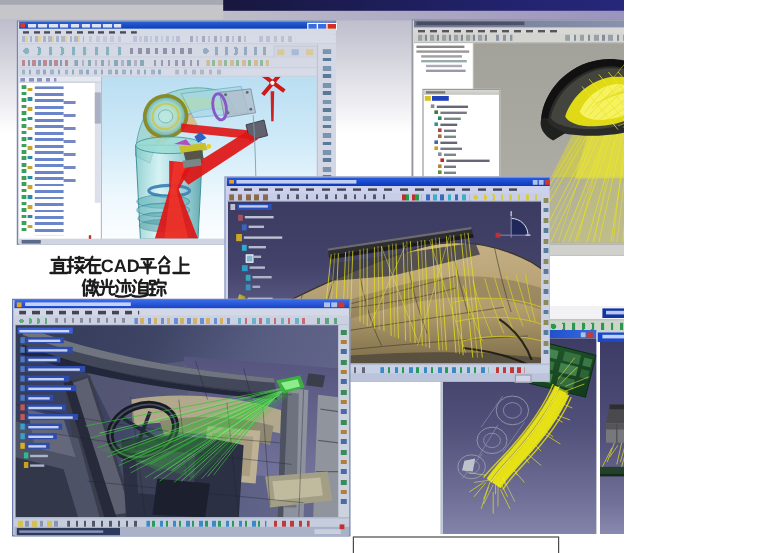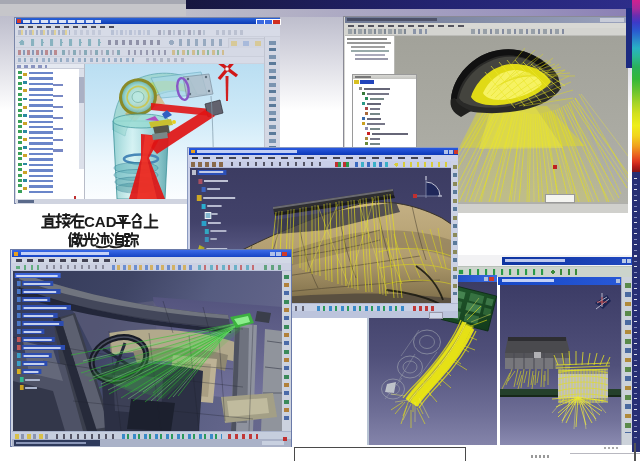--- a/index.html
+++ b/index.html
@@ -1,16 +1,16 @@
 <!DOCTYPE html>
 <html><head>
 <meta charset="utf-8">
 <style>
 html,body{margin:0;padding:0;}
-#stage{position:relative;width:640px;height:461px;overflow:hidden;
+#stage{position:relative;width:520px;height:461px;overflow:hidden;
  background:linear-gradient(180deg,#b4b4c4 0%,#c2c2d0 5%,#ffffff 24%,#ffffff 100%);
  font-family:"Liberation Sans", sans-serif;}
 .abs{position:absolute;}
 </style>
 </head>
 <body>
 <div id="stage">
 
 <div class="abs" style="left:0;top:0;width:187px;height:16px;background:#c6c6ca;"></div>
 <div class="abs" style="left:0;top:0;width:187px;height:4px;background:#a6a8b2;"></div>

